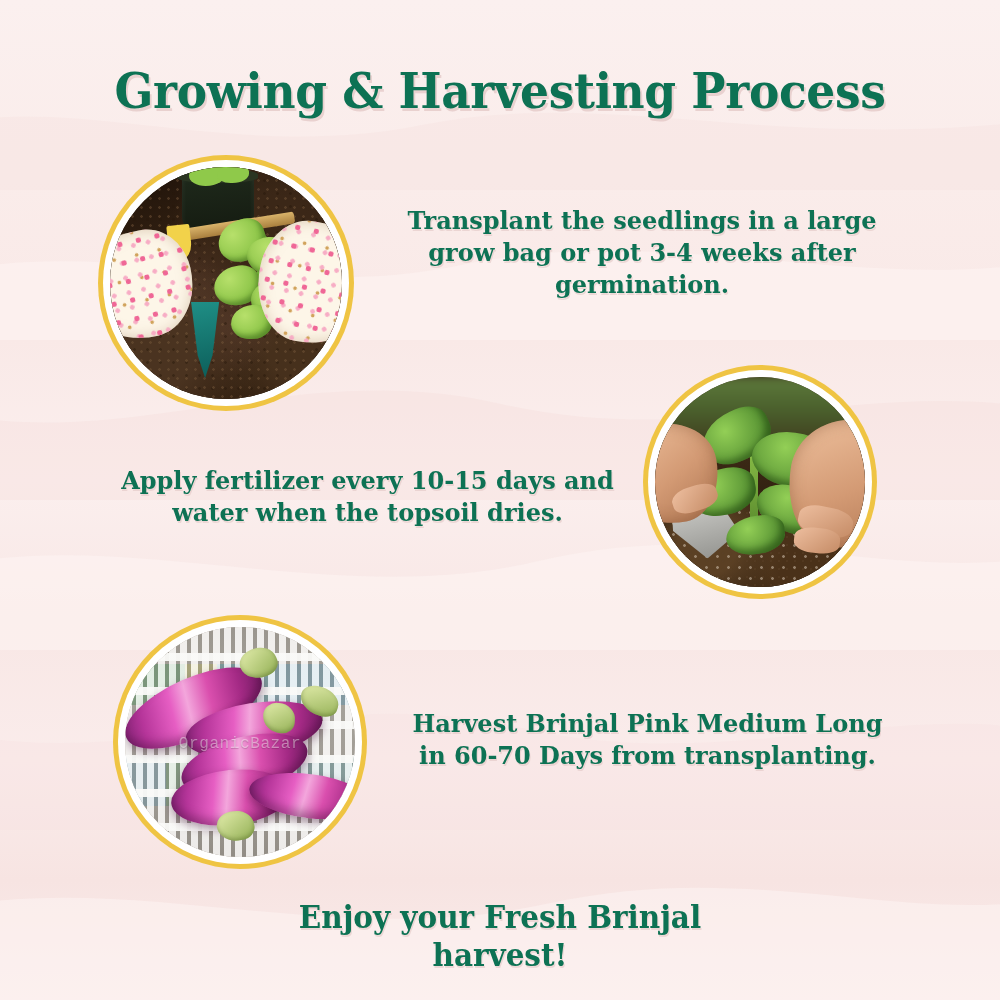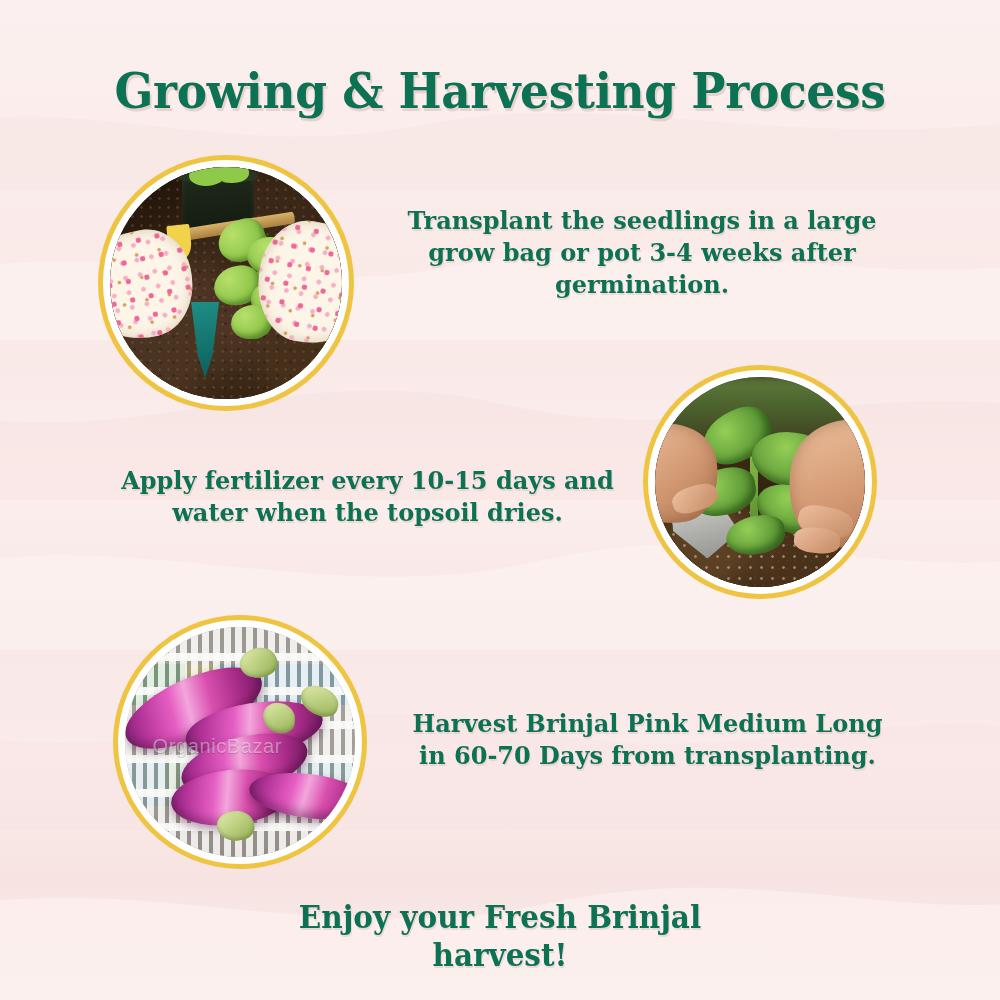--- a/index.html
+++ b/index.html
@@ -272,22 +272,23 @@
   }
   .calyx {
     position:absolute;
     background:linear-gradient(150deg,#dfe8a8,#9cb martial);
     background:linear-gradient(150deg,#e2ecab,#93b055);
     border-radius: 45% 55% 40% 60%;
     box-shadow: inset 0 -2px 4px rgba(70,90,30,.4);
   }
   .watermark {
     position:absolute; left:12%; top:47%; width:76%;
-    font-family:Liberation Sans, sans-serif;
-    font-size:20px; letter-spacing:.6px;
+    text-align:center;
+    font-family:Liberation Mono, monospace;
+    font-size:16px; letter-spacing:.6px;
     color:rgba(255,255,255,.42);
     text-shadow:0 1px 1px rgba(0,0,0,.18);
     pointer-events:none;
   }
 
   
   .step-text {
     position: absolute;
     font-family: "DejaVu Serif", "Liberation Serif", serif;
     font-weight: 700;

